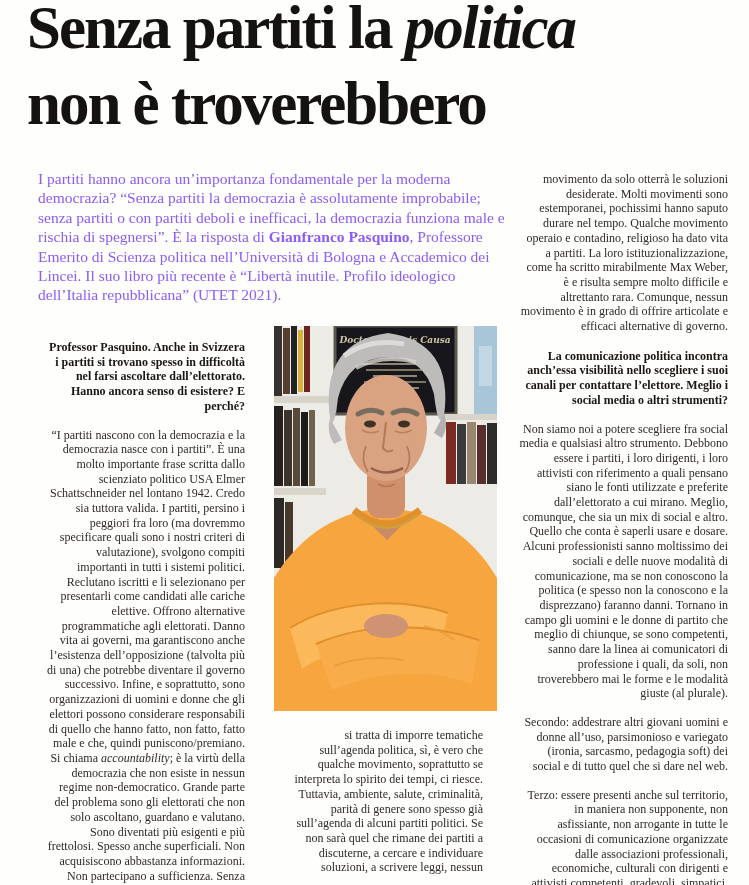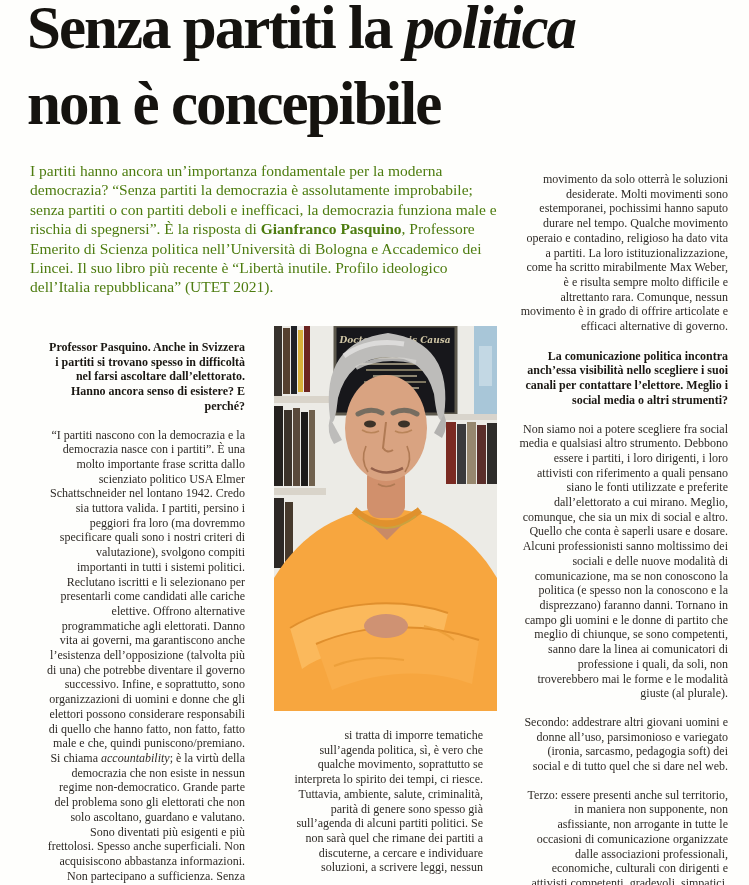--- a/index.html
+++ b/index.html
@@ -11,22 +11,22 @@
   
   .headline {
     position:absolute; left:27px; top:-10px; margin:0; width:715px;
     font-size:61px; line-height:76px; font-weight:700; letter-spacing:-2px;
     color:#15130f;
   }
   .hl-line { display:block; white-space:nowrap; }
   .hl-italic { font-style:italic; }
   
   .intro {
-    position:absolute; left:30px; top:161px; width:474px; margin:0;
-    font-size:15.5px; line-height:19.4px; color:#4d7c0f;
+    position:absolute; left:30px; top:161px; width:474px; margin:8px;
+    font-size:15.5px; line-height:19.4px; color:#8b5cf6;
   }
   .intro strong { font-weight:700; }
   
   .col { position:absolute; font-size:12px; line-height:14.7px; color:#2e2a26; }
   .col p { margin:14px;text-align:right; }
   .col p.q { font-weight:700; color:#1a1712; }
   .col p.q.spaced { margin-top:15px; }
   .col-left  { left:30px;  top:326px; width:229px; }
   .col-mid   { left:274px; top:326px; width:223px; }
   .col-right { left:505px; top:158px; width:237px; }
@@ -34,21 +34,21 @@
   .col-mid p.cont { margin-top:17px; }
   .frame-text { font-family:"DejaVu Serif",serif; font-weight:700; font-style:italic; }
 </style>
 </head>
 <body>
 
 <div class="page">
 
   <h1 class="headline">
     <span class="hl-line"><span>Senza partiti la </span><span class="hl-italic">politica</span></span>
-    <span class="hl-line">non è concepibile</span>
+    <span class="hl-line">non è troverebbero</span>
   </h1>
 
   <p class="intro"><span>I partiti hanno ancora un’importanza fondamentale per la moderna democrazia? “Senza partiti la democrazia è assolutamente improbabile; senza partiti o con partiti deboli e inefficaci, la democrazia funziona male e rischia di spegnersi”. È la risposta di </span><strong>Gianfranco Pasquino</strong><span>, Professore Emerito di Scienza politica nell’Università di Bologna e Accademico dei Lincei. Il suo libro più recente è “Libertà inutile. Profilo ideologico dell’Italia repubblicana” (UTET 2021).</span></p>
 
   <div class="col col-left">
     <p class="q">Professor Pasquino. Anche in Svizzera i partiti si trovano spesso in difficoltà nel farsi ascoltare dall’elettorato. Hanno ancora senso di esistere? E perché?</p>
     <p class="a"><span>“I partiti nascono con la democrazia e la democrazia nasce con i partiti”. È una molto importante frase scritta dallo scienziato politico USA Elmer Schattschneider nel lontano 1942. Credo sia tuttora valida. I partiti, persino i peggiori fra loro (ma dovremmo specificare quali sono i nostri criteri di valutazione), svolgono compiti importanti in tutti i sistemi politici. Reclutano iscritti e li selezionano per presentarli come candidati alle cariche elettive. Offrono alternative programmatiche agli elettorati. Danno vita ai governi, ma garantiscono anche l’esistenza dell’opposizione (talvolta più di una) che potrebbe diventare il governo successivo. Infine, e soprattutto, sono organizzazioni di uomini e donne che gli elettori possono considerare responsabili di quello che hanno fatto, non fatto, fatto male e che, quindi puniscono/premiano. Si chiama </span><em>accountability</em><span>; è la virtù della democrazia che non esiste in nessun regime non-democratico. Grande parte del problema sono gli elettorati che non solo ascoltano, guardano e valutano. Sono diventati più esigenti e più frettolosi. Spesso anche superficiali. Non acquisiscono abbastanza informazioni. Non partecipano a sufficienza. Senza partiti o con partiti deboli e inefficaci, la democrazia funziona male e rischia di spegnersi.</span></p>
     <p class="q spaced">Ad conta successo sono invece sovente movimenti (stabili o estemporanei) legati a dei temi: ambiente, salute, criminalità... sono questi i nuovi partiti?</p>
 
   </div>

